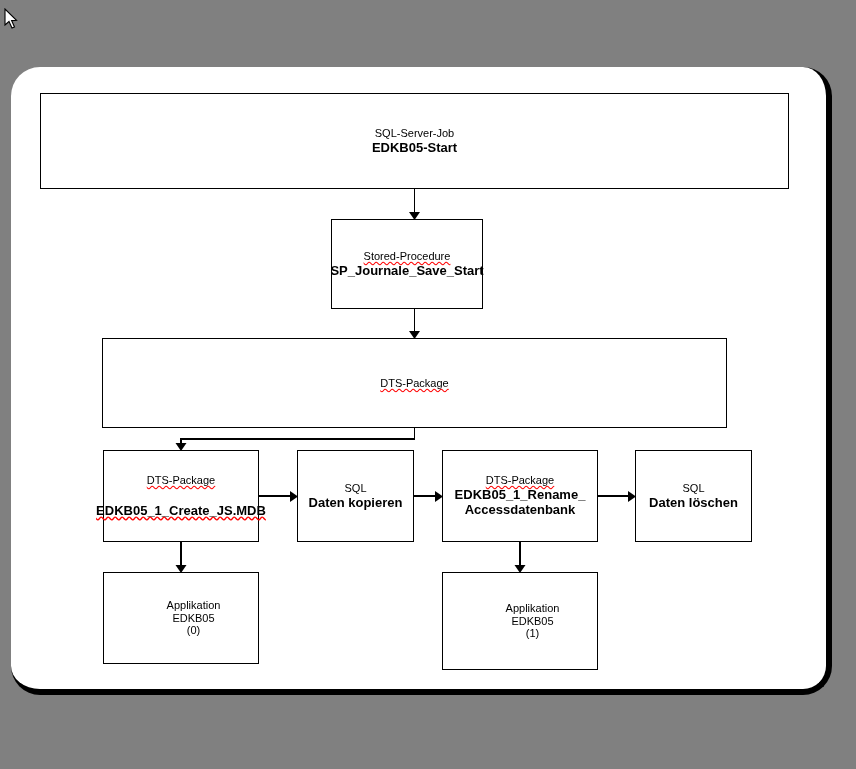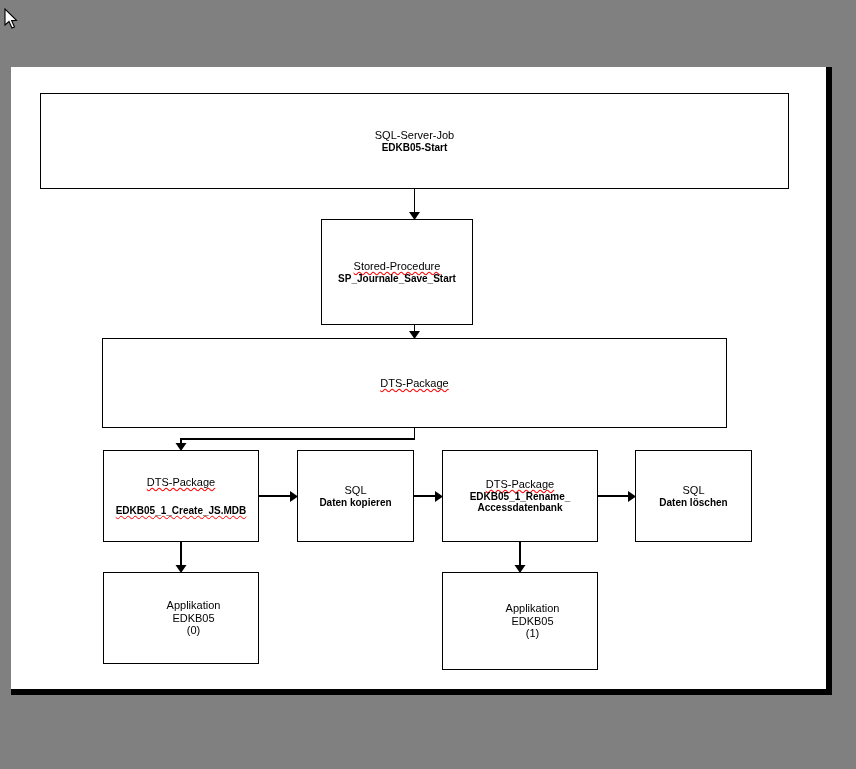--- a/index.html
+++ b/index.html
@@ -31,20 +31,21 @@
   #page {
     position: absolute;
     left: 11px;
     top: 67px;
     width: 815px;
     height: 622px;
     background: #ffffff;
     border-right: 6px solid #000000;
     border-bottom: 6px solid #000000;
     box-sizing: content-box;
+    border-radius: 29px;
   }
 
   #canvas {
     position: absolute;
     left: 0;
     top: 0;
     width: 815px;
     height: 622px;
   }
 
@@ -70,21 +71,21 @@
   }
   .node .kind.misspelled {
     
     text-decoration: underline;
     text-decoration-color: #ff0000;
     text-decoration-style: wavy;
     text-decoration-skip-ink: none;
     text-underline-offset: 1px;
   }
   .node .name {
-    font-size: 10px;
+    font-size: 13px;
     font-weight: bold;
     color: #000000;
     white-space: nowrap;
   }
   .node .name.misspelled {
     text-decoration: underline;
     text-decoration-color: #ff0000;
     text-decoration-style: wavy;
     text-decoration-skip-ink: none;
     text-underline-offset: 1px;
@@ -93,21 +94,21 @@
   .node .plain {
     font-size: 11px;
     font-weight: normal;
     color: #000000;
     white-space: nowrap;
     margin-left: 25px;
   }
 
   
   #n-job        { left: 29px;  top: 26px;  width: 749px; height: 96px; }
-  #n-sp         { left: 310px; top: 152px; width: 152px; height: 106px; }
+  #n-sp         { left: 320px; top: 152px; width: 152px; height: 90px; }
   #n-dts0       { left: 91px;  top: 271px; width: 625px; height: 90px; }
   #n-create     { left: 92px;  top: 383px; width: 156px; height: 92px; }
   #n-copy       { left: 286px; top: 383px; width: 117px; height: 92px; }
   #n-rename     { left: 431px; top: 383px; width: 156px; height: 92px; }
   #n-delete     { left: 624px; top: 383px; width: 117px; height: 92px; }
   #n-app0       { left: 92px;  top: 505px; width: 156px; height: 92px; }
   #n-app1       { left: 431px; top: 505px; width: 156px; height: 98px; }
 
   svg#links {
     position: absolute;

